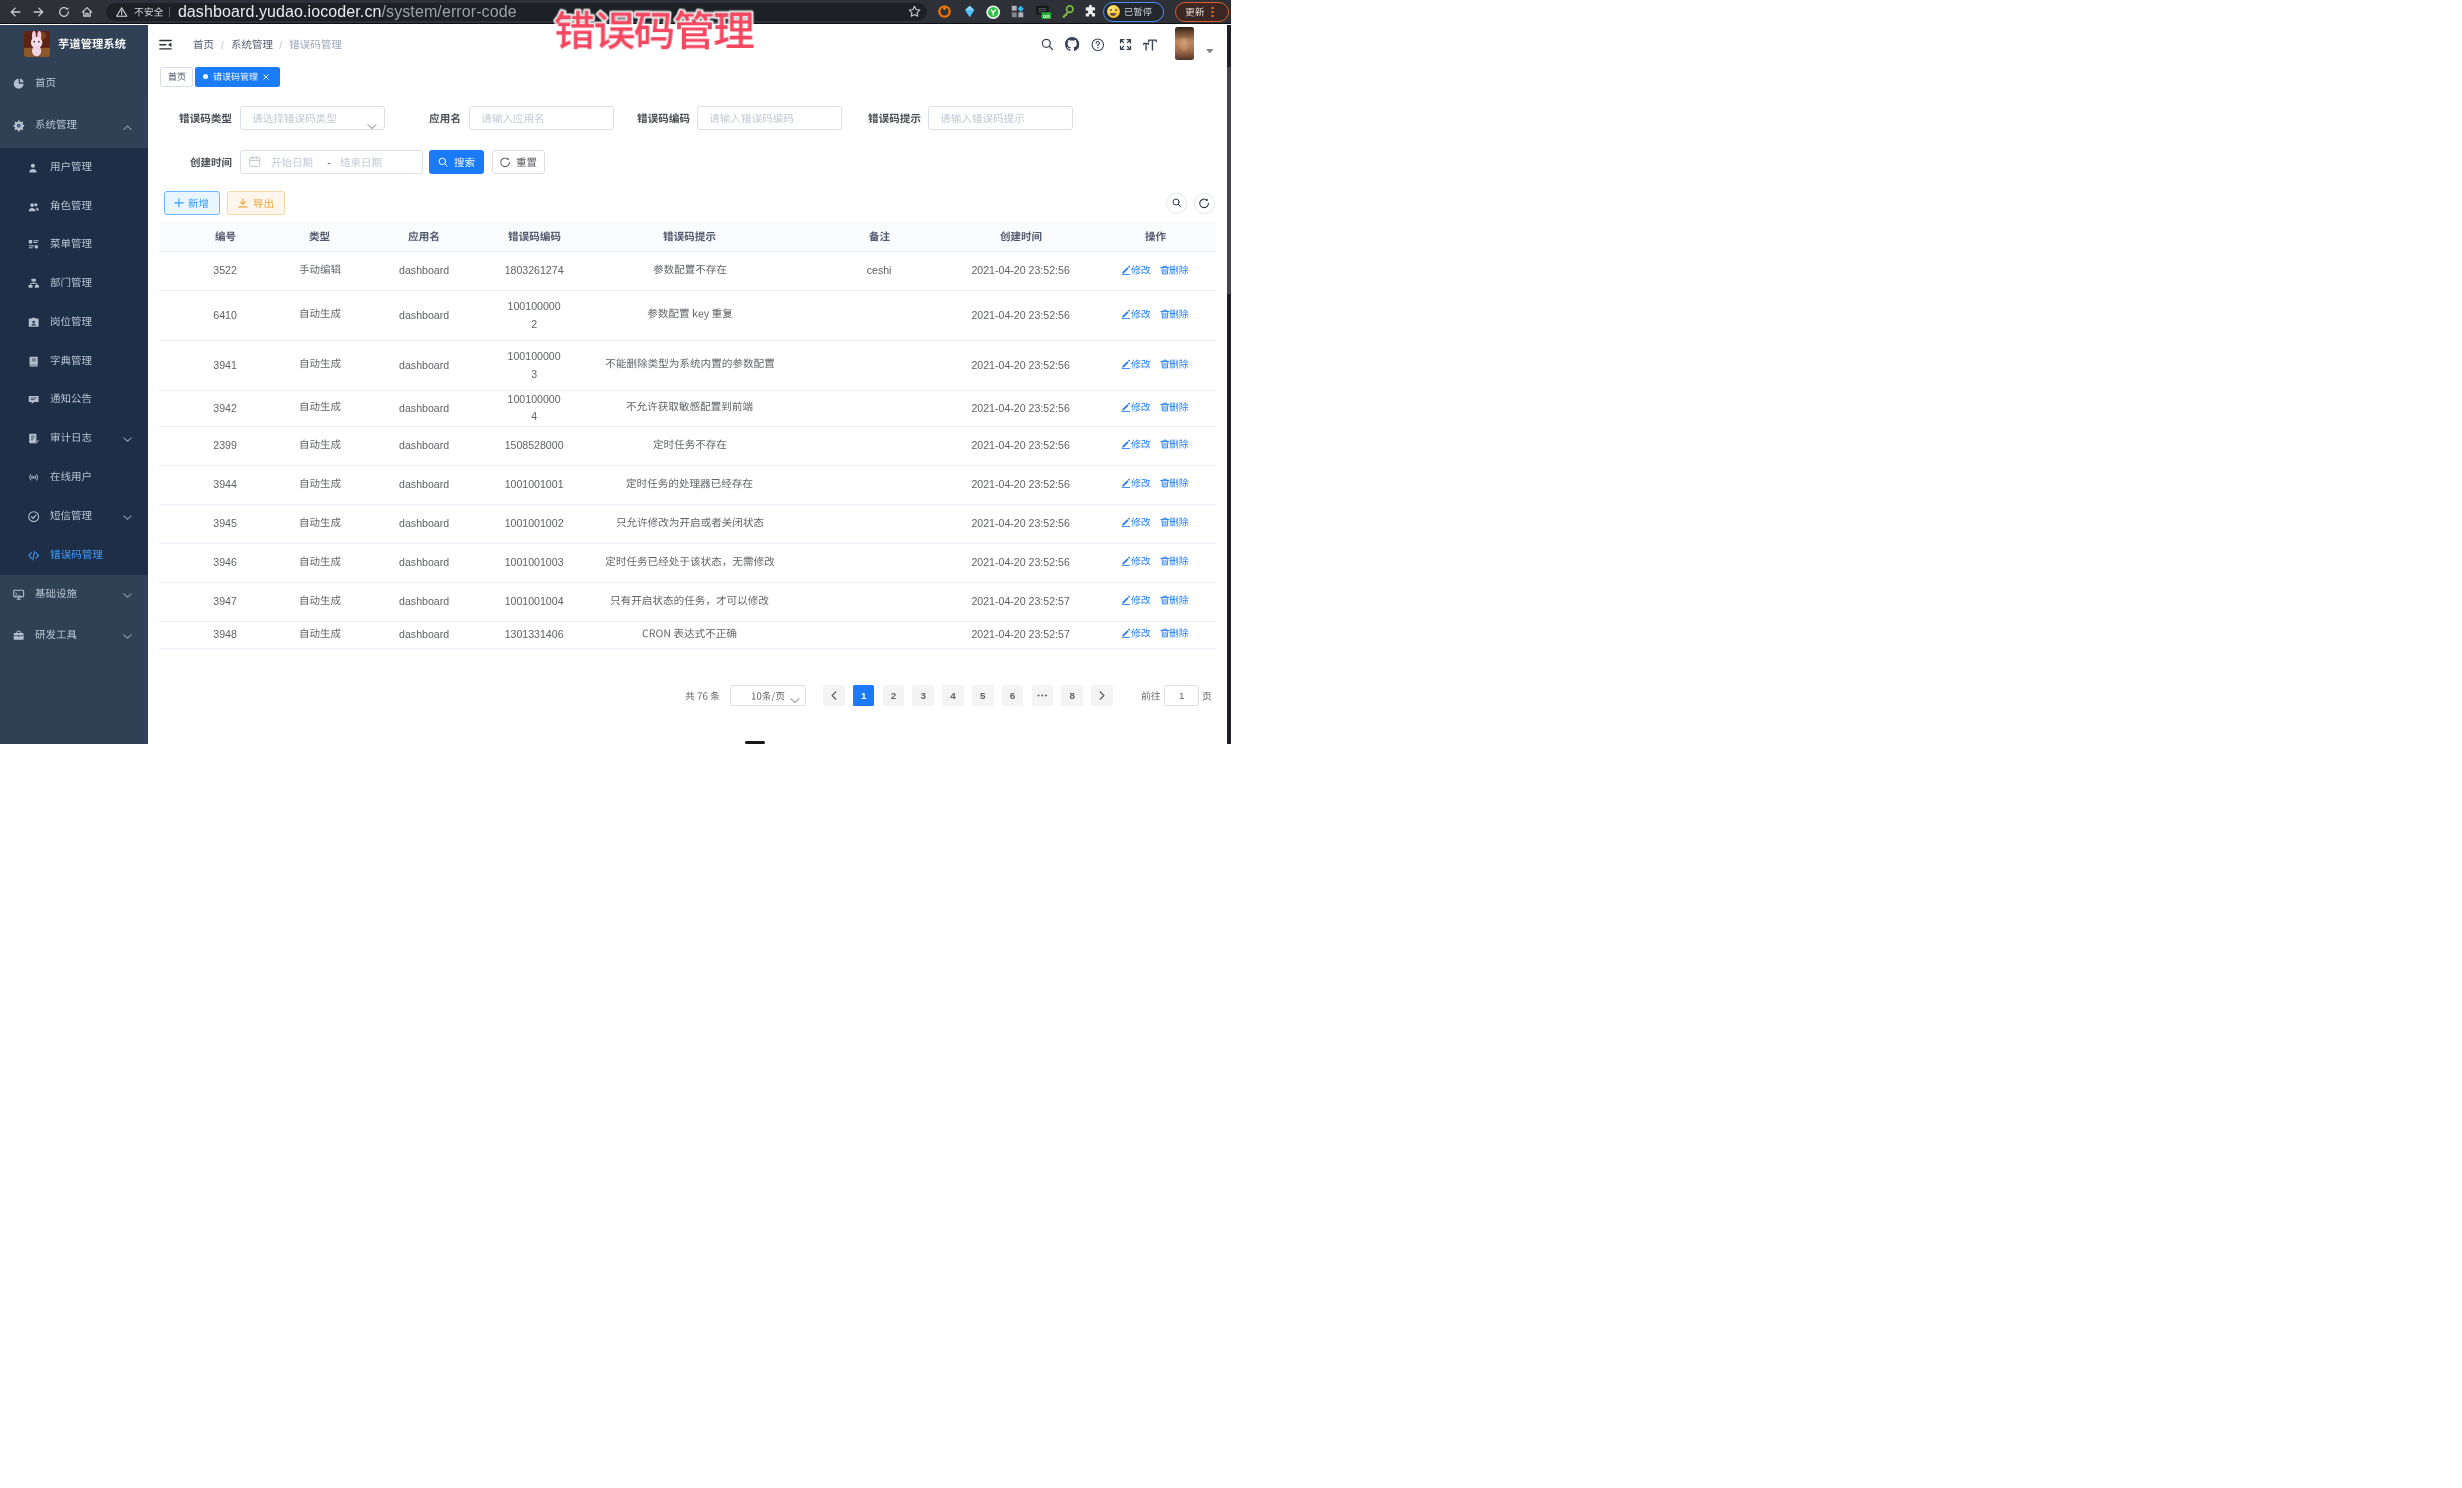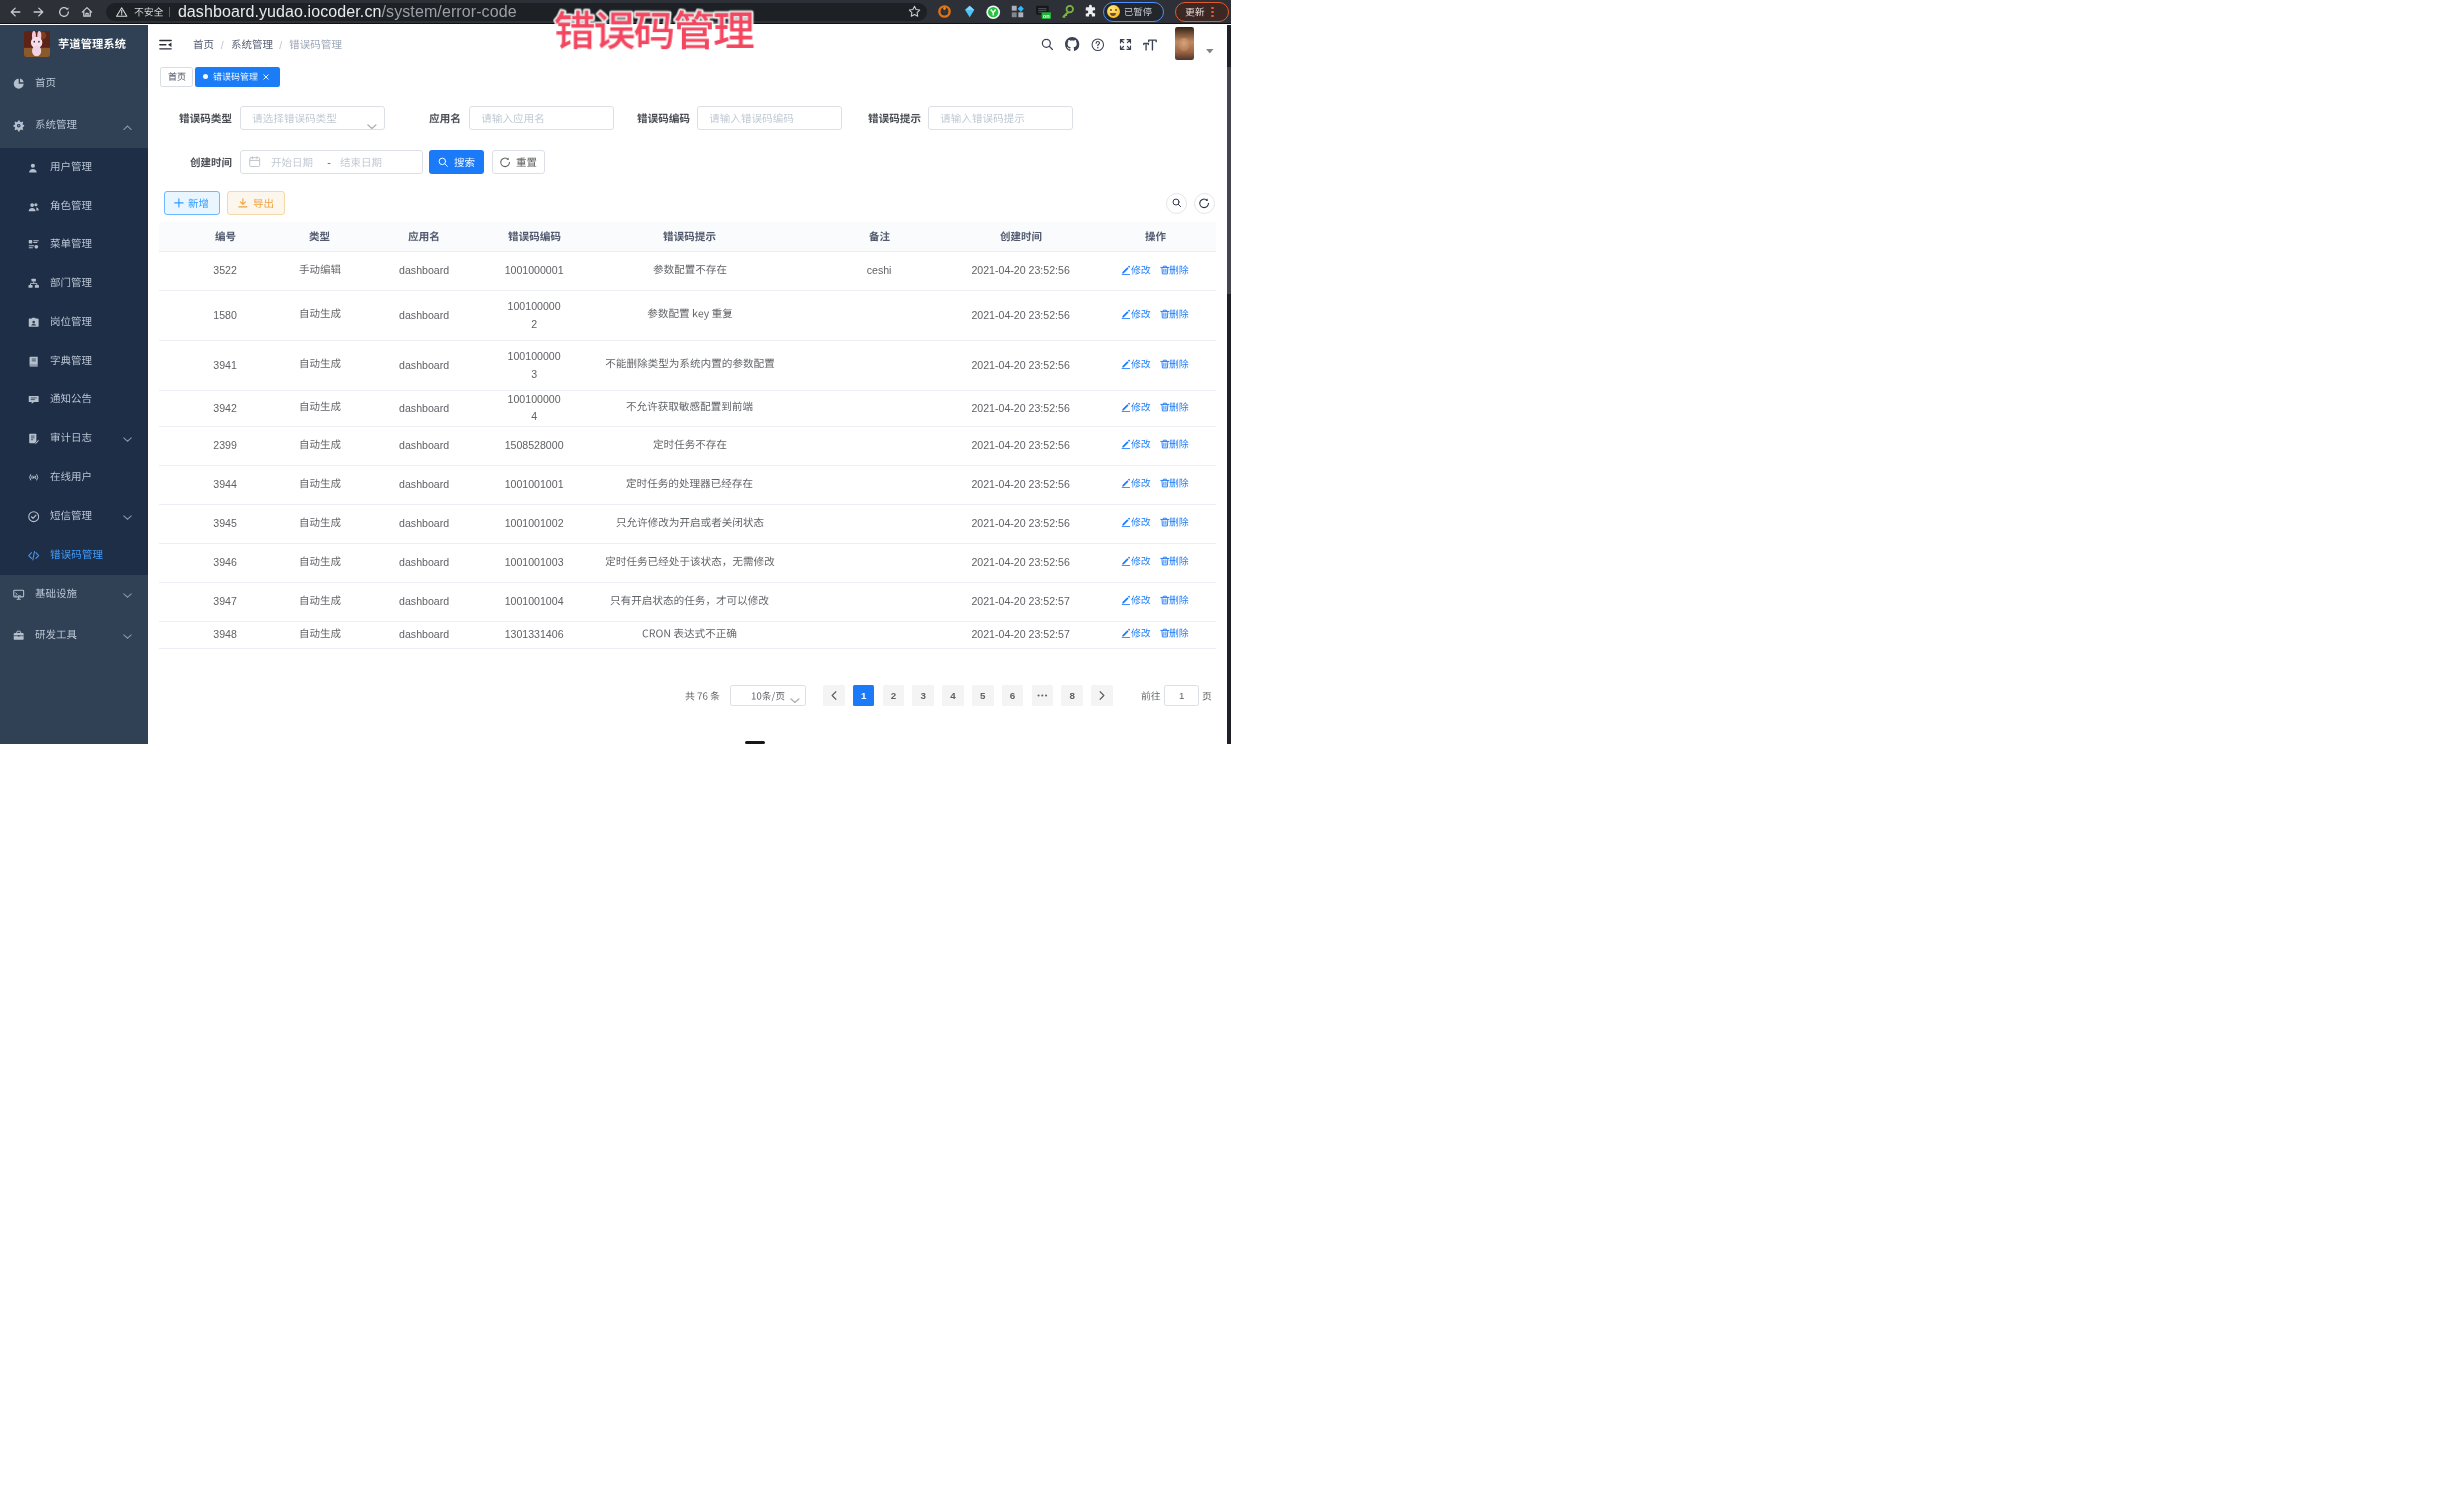--- a/index.html
+++ b/index.html
@@ -890,21 +890,21 @@
               <td>3522</td>
               <td><svg class="t" width="42" height="10.6" viewBox="0 0 56.0 14.0" style="overflow:visible">
                   <g fill="#606266" transform="translate(0,12.32) scale(0.01400,-0.01400)">
                     <use href="#r624b" x="0"></use>
                     <use href="#r52a8" x="1000"></use>
                     <use href="#r7f16" x="2000"></use>
                     <use href="#r8f91" x="3000"></use>
                   </g>
                 </svg></td>
               <td>dashboard</td>
-              <td>1001000001</td>
+              <td>1803261274</td>
               <td><svg class="t" width="74" height="10.6" viewBox="0 0 98.0 14.0" style="overflow:visible">
                   <g fill="#606266" transform="translate(0,12.32) scale(0.01400,-0.01400)">
                     <use href="#r53c2" x="0"></use>
                     <use href="#r6570" x="1000"></use>
                     <use href="#r914d" x="2000"></use>
                     <use href="#r7f6e" x="3000"></use>
                     <use href="#r4e0d" x="4000"></use>
                     <use href="#r5b58" x="5000"></use>
                     <use href="#r5728" x="6000"></use>
                   </g>
@@ -928,21 +928,21 @@
                   </svg>
                   <svg class="t" width="19.7" height="9.8" viewBox="0 0 26.0 13.0" style="overflow:visible">
                     <g fill="#1a7af8" transform="translate(0,11.44) scale(0.01300,-0.01300)">
                       <use href="#r5220" x="0"></use>
                       <use href="#r9664" x="1000"></use>
                     </g>
                   </svg>
                 </span></td>
             </tr>
             <tr style="height:50px">
-              <td>1580</td>
+              <td>6410</td>
               <td><svg class="t" width="42" height="10.6" viewBox="0 0 56.0 14.0" style="overflow:visible">
                   <g fill="#606266" transform="translate(0,12.32) scale(0.01400,-0.01400)">
                     <use href="#r81ea" x="0"></use>
                     <use href="#r52a8" x="1000"></use>
                     <use href="#r751f" x="2000"></use>
                     <use href="#r6210" x="3000"></use>
                   </g>
                 </svg></td>
               <td>dashboard</td>
               <td>100100000<br>2</td>

